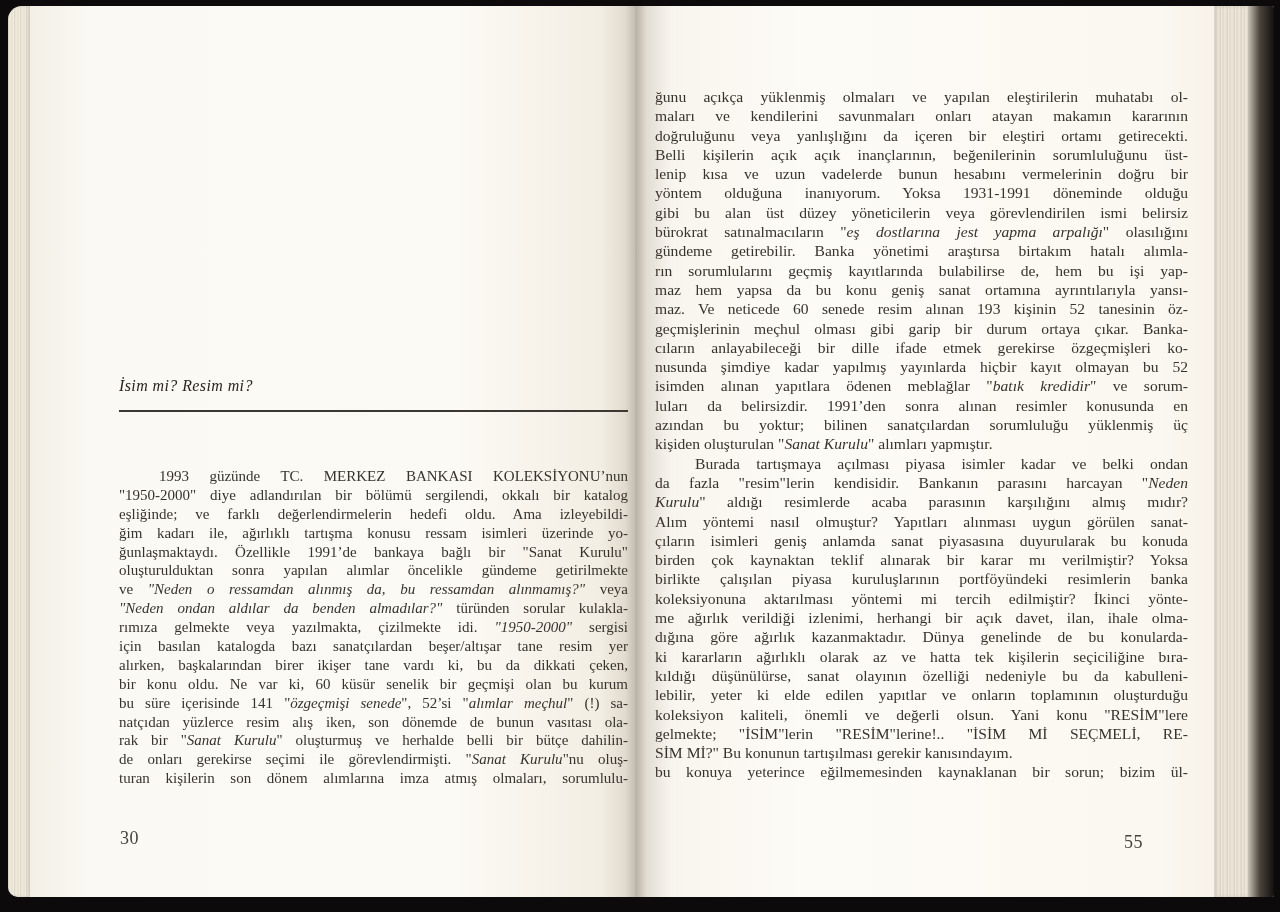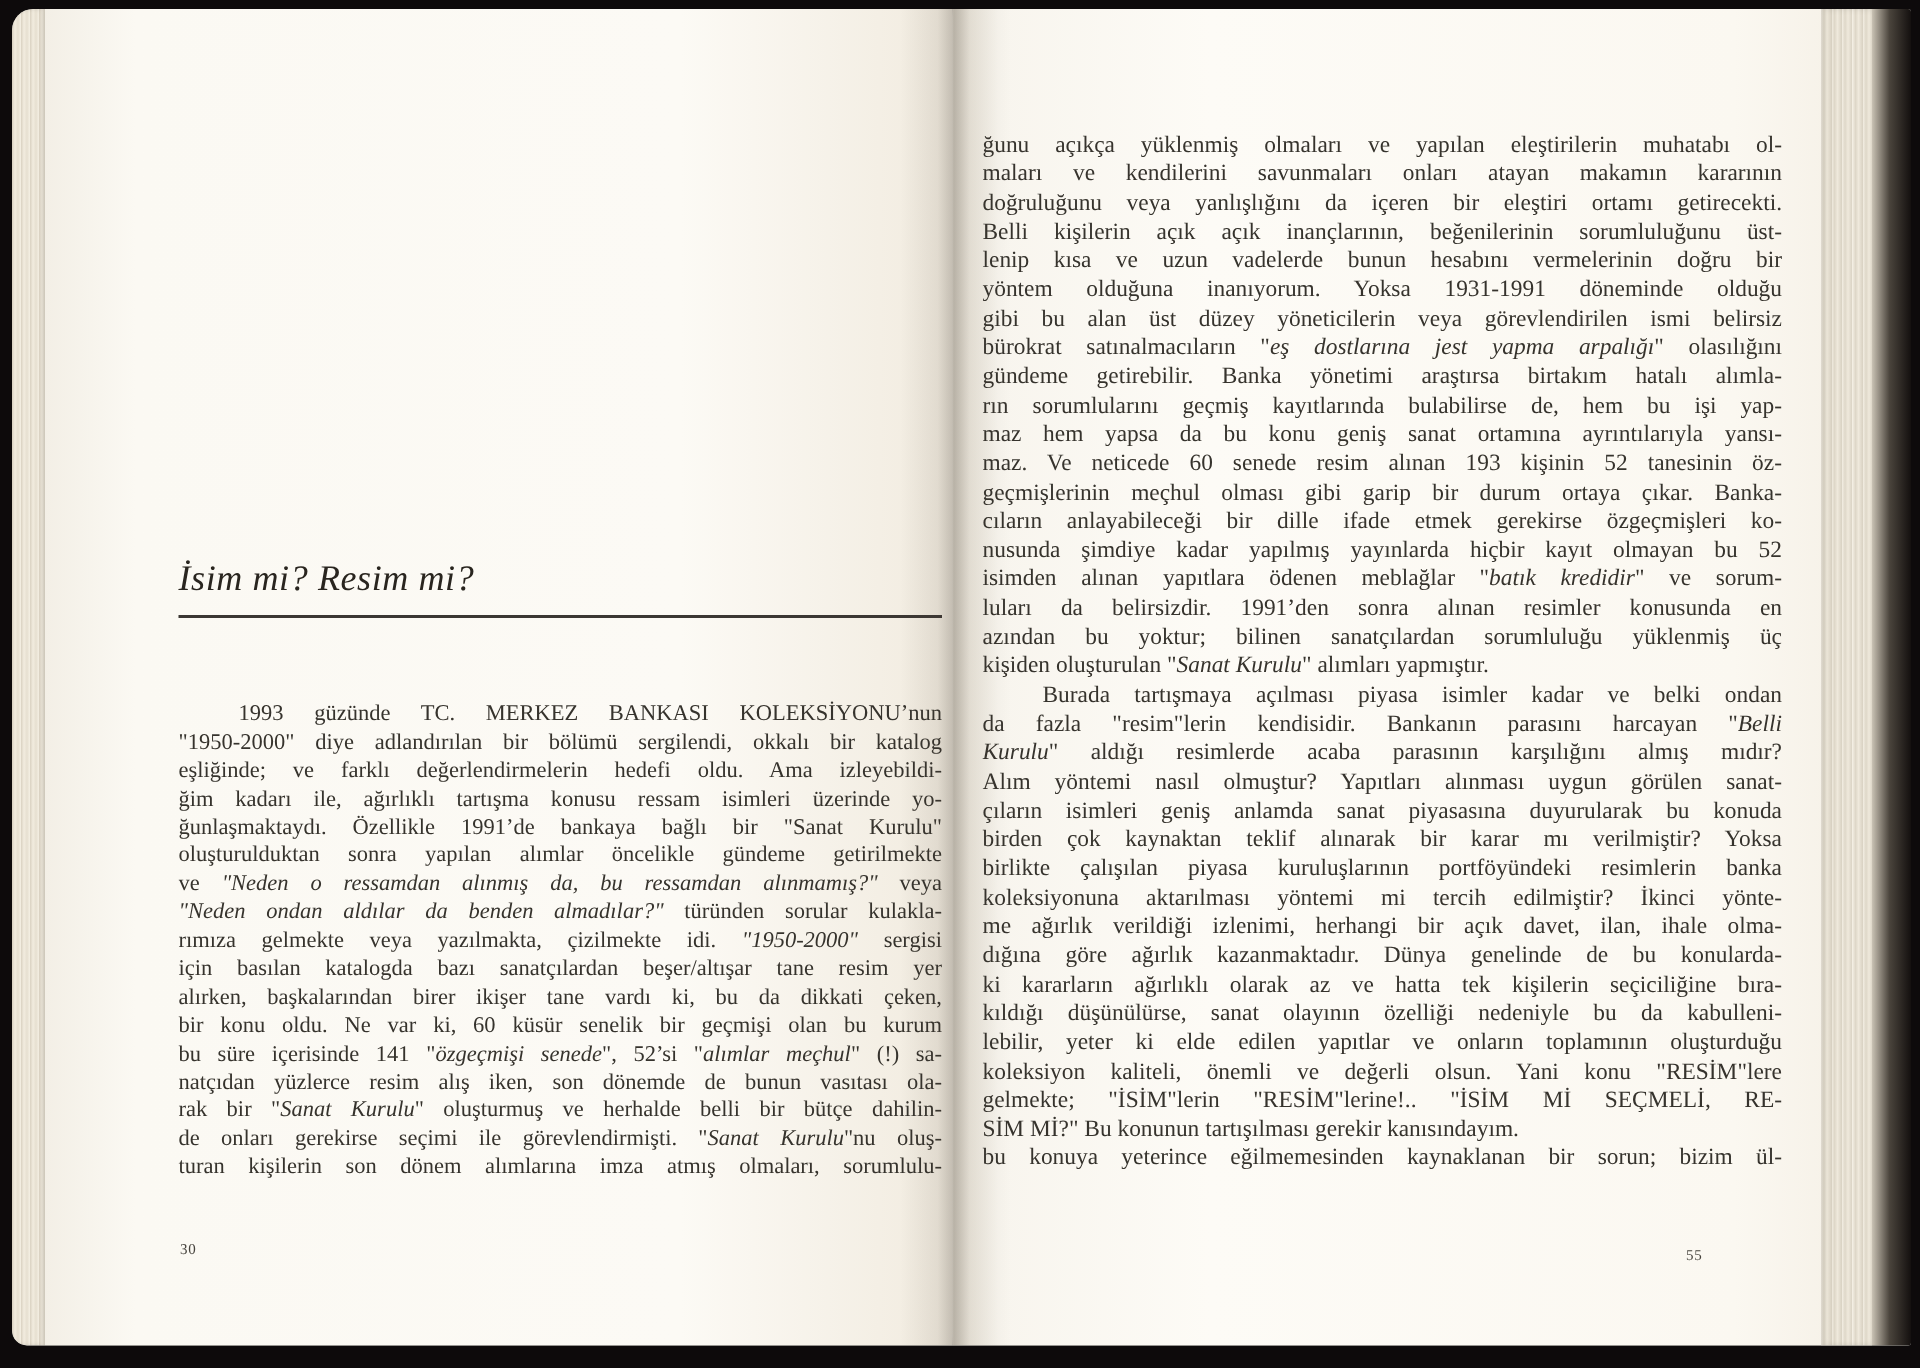--- a/index.html
+++ b/index.html
@@ -22,35 +22,35 @@
   .page{position:absolute;top:0;height:100%;}
   .page-left{left:22px;width:605px;
          background:linear-gradient(90deg,#f3efe6 0%,#fbf9f3 10%,#fcfaf5 70%,#f1ebdf 100%);}
   .page-right{left:627px;width:613px;
          background:linear-gradient(90deg,#e8e2d5 0%,#f8f5ee 5%,#fdfbf6 28%,#fbf8f1 85%,#f4efe5 100%);}
   .gutter{position:absolute;left:592px;top:0;width:74px;height:100%;pointer-events:none;
          background:linear-gradient(90deg,rgba(80,68,56,0) 0%,rgba(80,68,56,.10) 34%,
                      rgba(52,44,36,.26) 49%,rgba(80,68,56,.08) 63%,rgba(80,68,56,0) 100%);}
   
   .heading{position:absolute;left:89px;top:366px;margin:0;width:509px;
-         font-style:italic;font-weight:normal;font-size:24px;line-height:28px;
+         font-style:italic;font-weight:normal;font-size:16px;line-height:28px;
          letter-spacing:.4px;color:#29251f;}
   .rule{position:absolute;left:89px;top:404px;width:509px;height:2.4px;background:#3b3733;}
   
   .body{position:absolute;color:#36332d;}
   .body-left{left:89px;top:461px;width:509px;font-size:15px;}
   .body-right{left:20px;top:81px;width:533px;font-size:15.6px;}
   .ln{text-align:justify;text-align-last:justify;white-space:normal;overflow:hidden;}
   .body-left  .ln{height:18.9px;line-height:18.9px;}
   .body-right .ln{height:19.3px;line-height:19.3px;}
   .ln.end{text-align-last:left;}
   .ln.ind{text-indent:40px;}
   .it{font-style:italic;margin-top:46px;}
   
-  .pagenum{position:absolute;font-size:10px;color:#45423c;letter-spacing:.5px;}
+  .pagenum{position:absolute;font-size:18px;color:#45423c;letter-spacing:.5px;}
   .pn-left{left:90px;top:822px;}
   .pn-right{left:489px;top:826px;}
 </style>
 </head>
 <body>
 
 <div class="stage">
   <div class="pages">
     <div class="edge-left"></div>
 
@@ -94,21 +94,21 @@
           <div class="ln"><span>maz hem yapsa da bu konu geniş sanat ortamına ayrıntılarıyla yansı-</span></div>
           <div class="ln"><span>maz. Ve neticede 60 senede resim alınan 193 kişinin 52 tanesinin öz-</span></div>
           <div class="ln"><span>geçmişlerinin meçhul olması gibi garip bir durum ortaya çıkar. Banka-</span></div>
           <div class="ln"><span>cıların anlayabileceği bir dille ifade etmek gerekirse özgeçmişleri ko-</span></div>
           <div class="ln"><span>nusunda şimdiye kadar yapılmış yayınlarda hiçbir kayıt olmayan bu 52</span></div>
           <div class="ln"><span>isimden alınan yapıtlara ödenen meblağlar "</span><span class="it">batık kredidir</span><span>" ve sorum-</span></div>
           <div class="ln"><span>luları da belirsizdir. 1991’den sonra alınan resimler konusunda en</span></div>
           <div class="ln"><span>azından bu yoktur; bilinen sanatçılardan sorumluluğu yüklenmiş üç</span></div>
           <div class="ln end"><span>kişiden oluşturulan "</span><span class="it">Sanat Kurulu</span><span>" alımları yapmıştır.</span></div>
           <div class="ln ind"><span>Burada tartışmaya açılması piyasa isimler kadar ve belki ondan</span></div>
-          <div class="ln"><span>da fazla "resim"lerin kendisidir. Bankanın parasını harcayan "</span><span class="it">Belli</span></div>
+          <div class="ln"><span>da fazla "resim"lerin kendisidir. Bankanın parasını harcayan "</span><span class="it">Neden</span></div>
           <div class="ln"><span class="it">Kurulu</span><span>" aldığı resimlerde acaba parasının karşılığını almış mıdır?</span></div>
           <div class="ln"><span>Alım yöntemi nasıl olmuştur? Yapıtları alınması uygun görülen sanat-</span></div>
           <div class="ln"><span>çıların isimleri geniş anlamda sanat piyasasına duyurularak bu konuda</span></div>
           <div class="ln"><span>birden çok kaynaktan teklif alınarak bir karar mı verilmiştir? Yoksa</span></div>
           <div class="ln"><span>birlikte çalışılan piyasa kuruluşlarının portföyündeki resimlerin banka</span></div>
           <div class="ln"><span>koleksiyonuna aktarılması yöntemi mi tercih edilmiştir? İkinci yönte-</span></div>
           <div class="ln"><span>me ağırlık verildiği izlenimi, herhangi bir açık davet, ilan, ihale olma-</span></div>
           <div class="ln"><span>dığına göre ağırlık kazanmaktadır. Dünya genelinde de bu konularda-</span></div>
           <div class="ln"><span>ki kararların ağırlıklı olarak az ve hatta tek kişilerin seçiciliğine bıra-</span></div>
           <div class="ln"><span>kıldığı düşünülürse, sanat olayının özelliği nedeniyle bu da kabulleni-</span></div>

